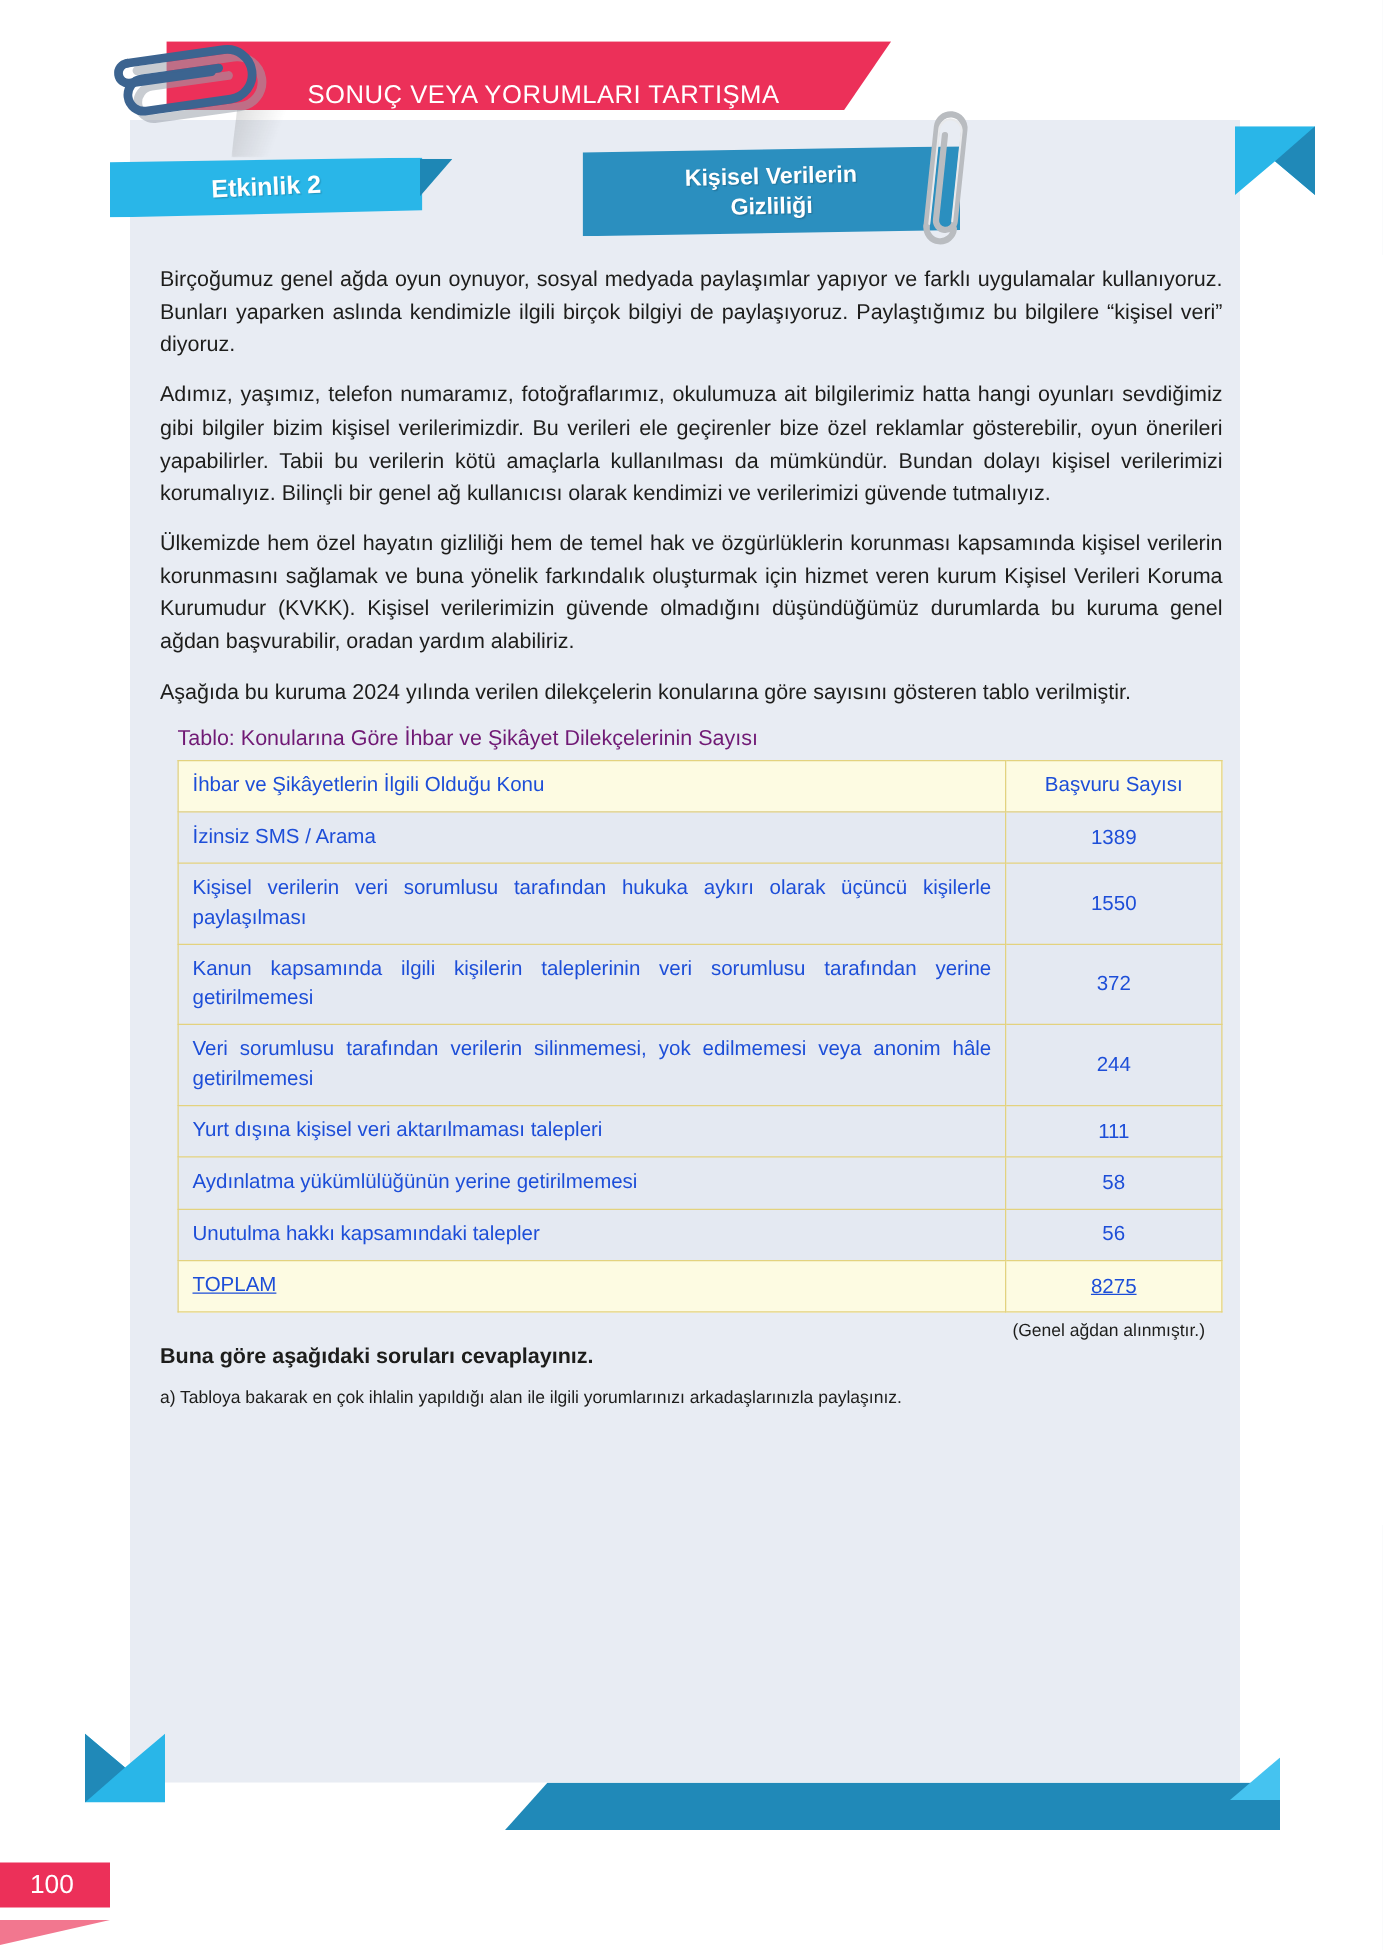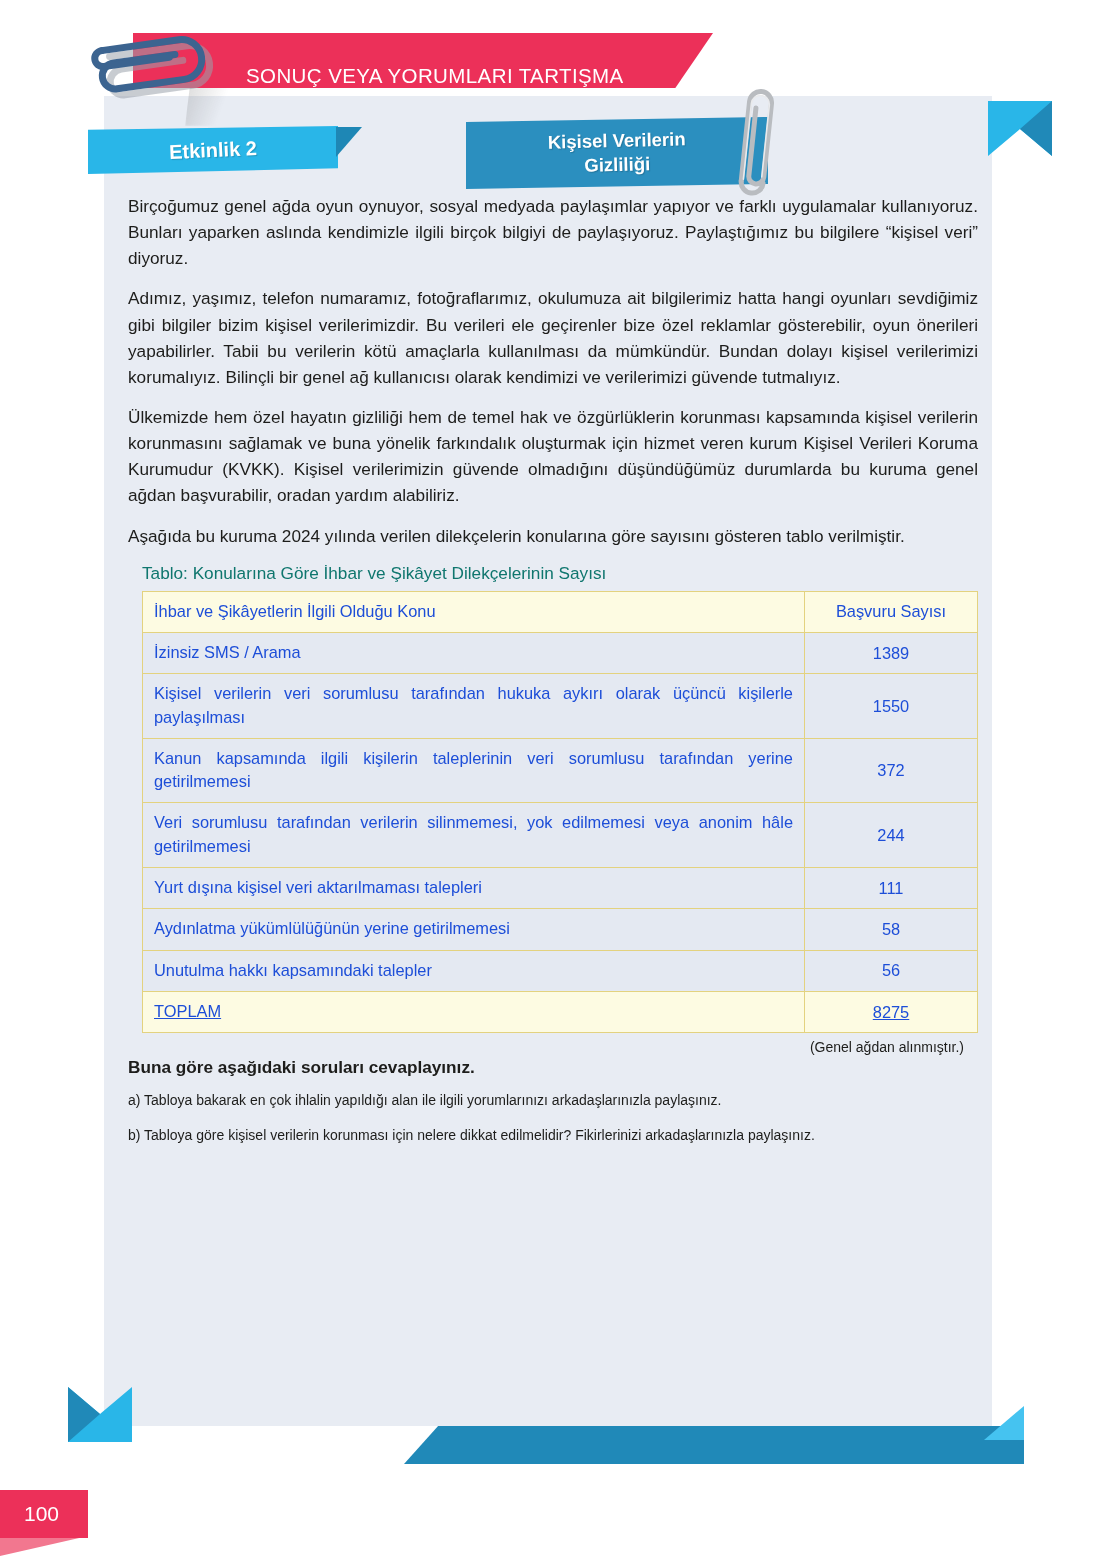--- a/index.html
+++ b/index.html
@@ -159,38 +159,38 @@
     top: 72px;
     width: 46px;
     height: 128px;
     z-index: 10;
   }
 
   
   .content {
     position: absolute;
     left: 128px;
-    top: 193px;
+    top: 210px;
     width: 850px;
     z-index: 4;
   }
   p.para {
     margin: 0 0 14px 0;
     font-size: 17.2px;
     line-height: 1.52;
     text-align: justify;
     color: #1d1d1b;
   }
   p.para:last-child { margin-bottom: 0; }
 
   
   .tbl-caption {
     margin: 14px 0 7px 14px;
     font-size: 17.2px;
-    color: #0f766e;
+    color: #701a75;
   }
   table.dtable {
     border-collapse: collapse;
     width: 836px;
     margin-left: 14px;
     table-layout: fixed;
   }
   table.dtable td, table.dtable th {
     border: 1px solid #e3d27f;
     font-size: 16.4px;
@@ -242,21 +242,21 @@
     clip-path: polygon(5.5% 0, 100% 0, 100% 100%, 0 100%);
     z-index: 3;
   }
 
   
   .pagenum {
     position: absolute;
     left: 0;
     top: 1490px;
     width: 88px;
-    height: 48px;
+    height: 36px;
     background: #ec3059;
     display: flex;
     align-items: center;
     z-index: 6;
   }
   .pagenum span {
     color: #ffffff;
     font-size: 21px;
     padding-left: 24px;
   }
@@ -383,21 +383,20 @@
         <td class="c-topic">TOPLAM</td>
         <td class="c-count">8275</td>
       </tr>
     </tbody>
   </table>
 
   <div class="source-note">(Genel ağdan alınmıştır.)</div>
 
   <div class="q-head">Buna göre aşağıdaki soruları cevaplayınız.</div>
   <p class="q-item">a) Tabloya bakarak en çok ihlalin yapıldığı alan ile ilgili yorumlarınızı arkadaşlarınızla paylaşınız.</p>
-  <p class="q-item">b) Tabloya göre kişisel verilerin korunması için nelere dikkat edilmelidir? Fikirlerinizi arkadaşlarınızla paylaşınız.</p>
 </div>
 
 <div class="bottom-banner"></div>
 
 <div class="pagenum-shadow"></div>
 <div class="pagenum">
   <span>100</span>
 </div>
 
 </body></html>

